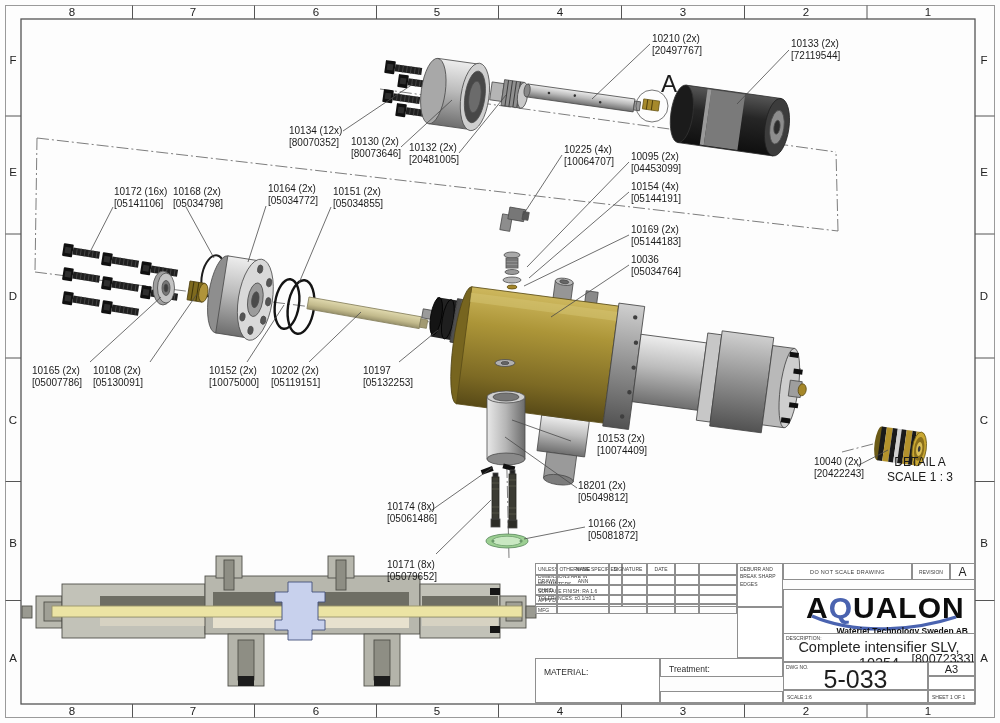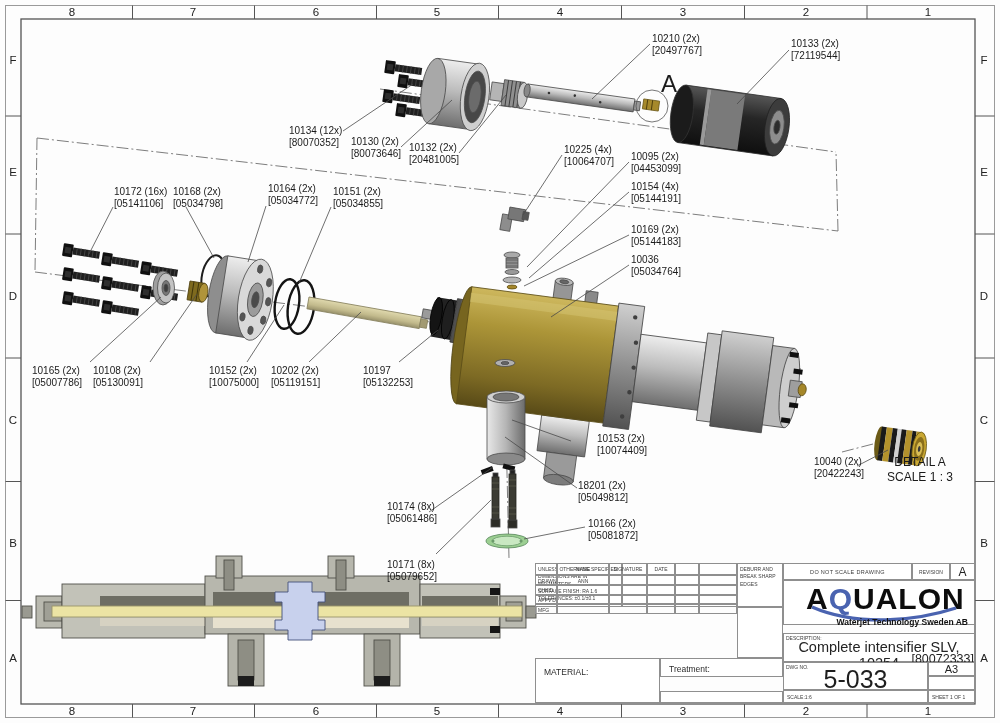--- a/index.html
+++ b/index.html
@@ -17,21 +17,21 @@
   
   .title-block{position:absolute;left:535px;top:563px;width:440px;height:140px;color:#3c3c3c}
   .tb-cell{position:absolute;border:1px solid #8f8f8f;box-sizing:border-box;background:#fff}
   .tb-tiny{font-size:5px;line-height:1.45;padding:2px 0 0 2px}
   .tb-notes{left:0;top:0;width:87px;height:44px}
   .tb-blank{left:87px;top:0;width:115px;height:44px}
   .tb-deburr{left:202px;top:0;width:46px;height:44px}
   .tb-dns{left:248px;top:0;width:129px;height:17px;font-size:5.5px;display:flex;align-items:center;justify-content:center;letter-spacing:.3px}
   .tb-revlabel{left:377px;top:0;width:38px;height:17px;font-size:5px;display:flex;align-items:center;justify-content:center}
   .tb-revval{left:415px;top:0;width:25px;height:17px;font-size:12px;color:#222;display:flex;align-items:center;justify-content:center}
-  .tb-logo{left:248px;top:17px;width:192px;height:45px}
+  .tb-logo{left:248px;top:26px;width:192px;height:45px}
   .logo-word{position:absolute;left:22px;top:1px;font-size:30px;font-weight:bold;letter-spacing:1px;color:#0d0d0d}
   .logo-swoosh{position:absolute;left:24px;top:24px}
   .logo-sub{position:absolute;right:6px;top:36px;font-size:8.5px;font-weight:bold;color:#111}
   .tb-gap{left:202px;top:44px;width:46px;height:51px}
   .tb-sig{left:0;top:44px;width:202px;height:51px;border:none}
   .sig-cell{position:absolute;border:1px solid #8f8f8f;box-sizing:border-box;font-size:5px;overflow:hidden}
   .sig-hdr{display:flex;align-items:center;justify-content:center}
   .sig-lbl{padding:1.5px 0 0 2px}
   .sig-name{text-align:center;padding-top:1.5px}
   .tb-desc{left:248px;top:70px;width:192px;height:29px}

